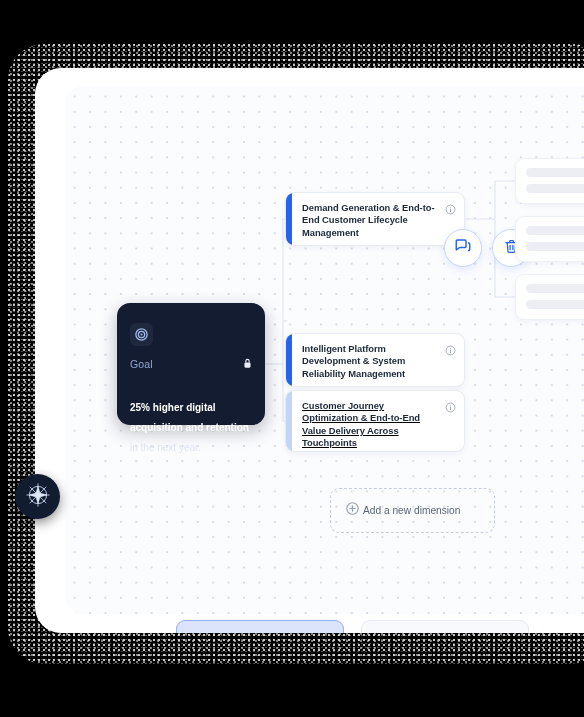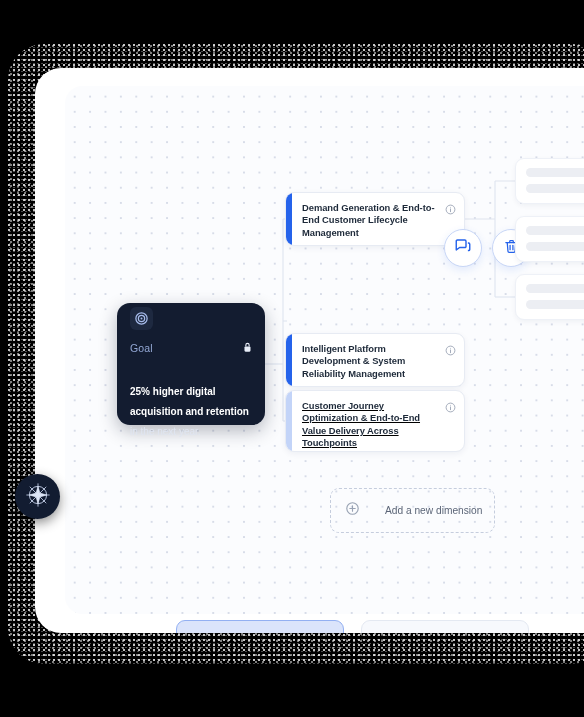--- a/index.html
+++ b/index.html
@@ -80,21 +80,21 @@
 
   
   .goal-card {
     position: absolute;
     left: 52px;
     top: 217px;
     width: 148px;
     height: 122px;
     background: #131c30;
     border-radius: 13px;
-    padding: 4px 13px 10px 13px;
+    padding: 20px 13px 10px 13px;
     box-shadow: 0 6px 18px rgba(15,23,42,0.30);
   }
   .goal-icon-box {
     width: 23px; height: 23px;
     border-radius: 6px;
     background: #1e2940;
     display: flex; align-items: center; justify-content: center;
   }
   .goal-head {
     display: flex; align-items: center; justify-content: space-between;
@@ -175,21 +175,21 @@
   .add-dim {
     position: absolute;
     left: 265px;
     top: 402px;
     width: 165px;
     height: 45px;
     border: 1.4px dashed #c5cddd;
     border-radius: 9px;
     display: flex;
     align-items: center;
-    gap: 25px;
+    gap: 3px;
     padding-left: 14px;
     background: transparent;
   }
   .add-dim-label { font-size: 10.2px; color: #5b6577; }
 
   
   .chat-bubble {
     position: absolute;
     left: 75px;
     top: 464px;

